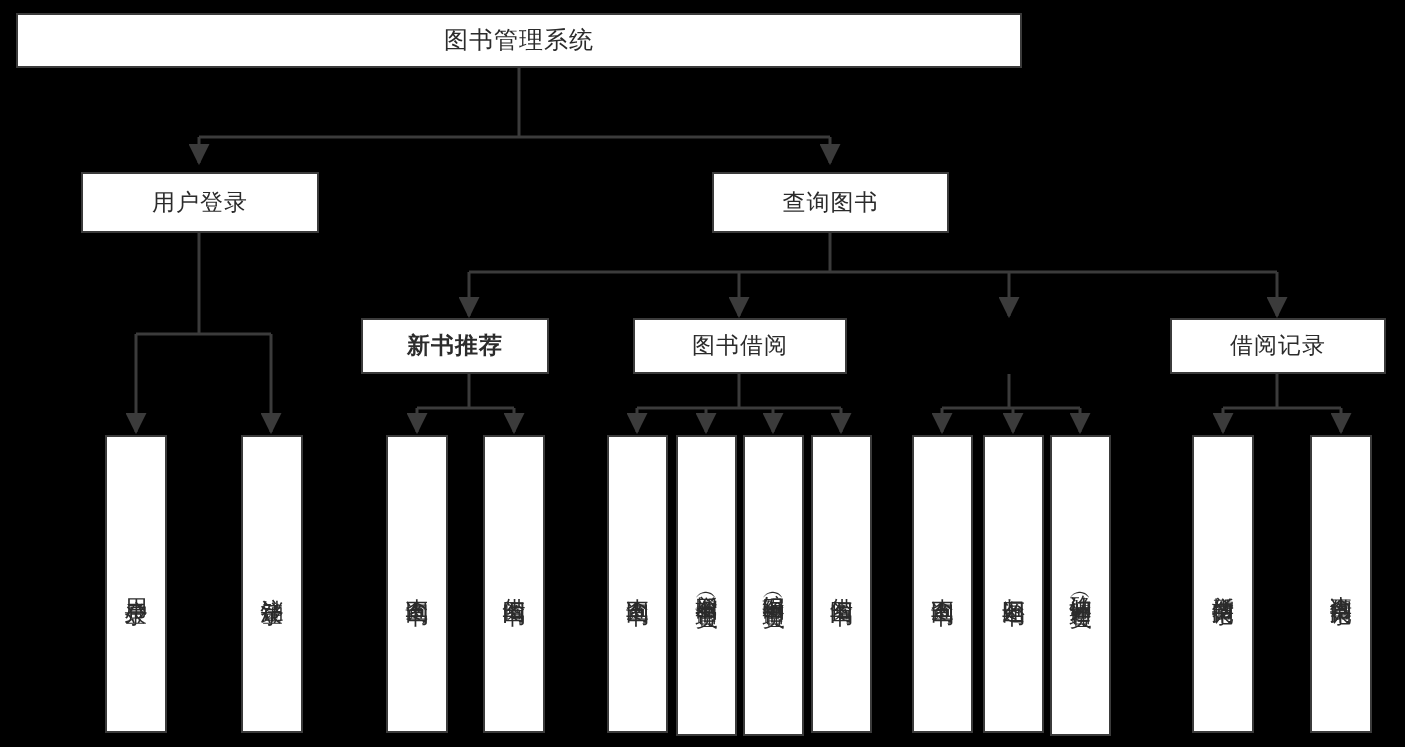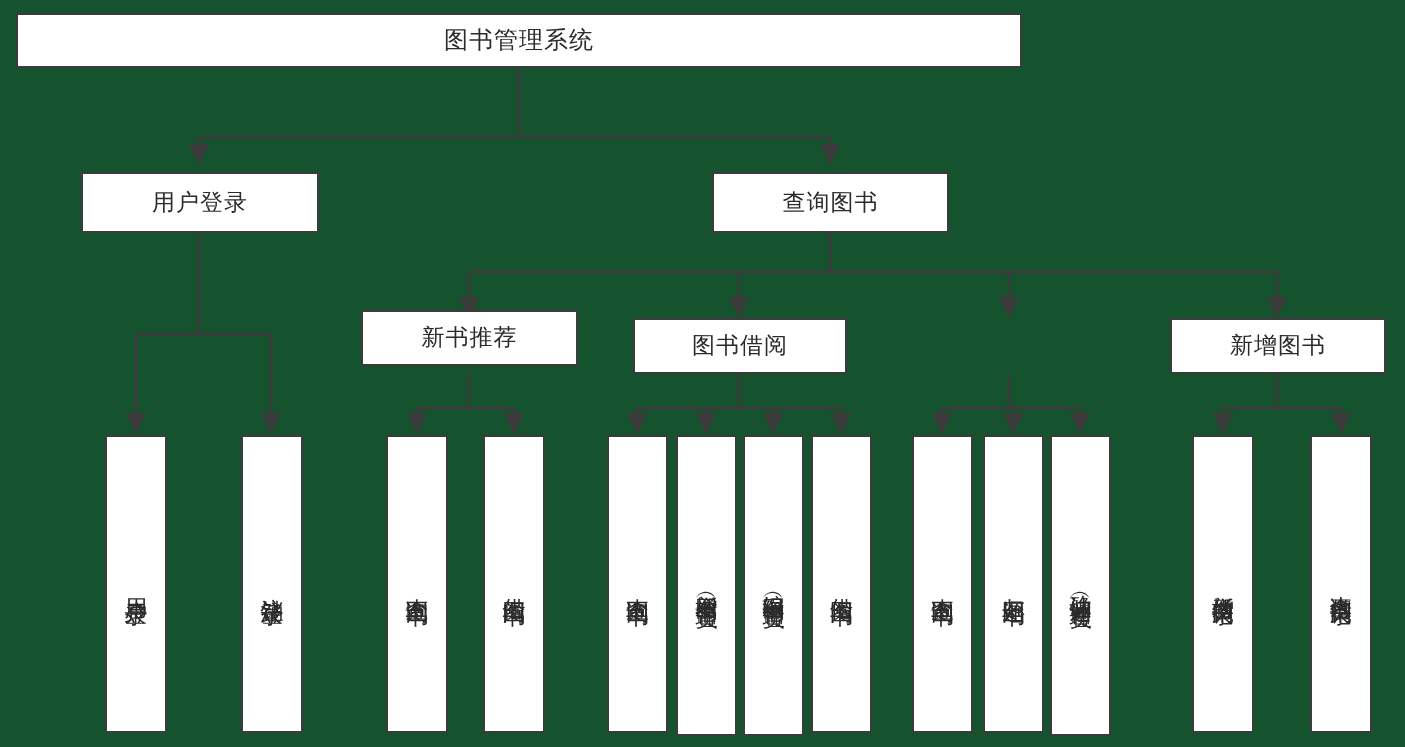--- a/index.html
+++ b/index.html
@@ -7,21 +7,21 @@
     padding: 0;
     background: #ffffff;
   }
   body {
     font-family: "Liberation Sans", "DejaVu Sans", sans-serif;
   }
   #canvas {
     position: relative;
     width: 1405px;
     height: 747px;
-    background: #14532d;
+    background: #000000;
     overflow: hidden;
   }
   #connectors {
     position: absolute;
     left: 0;
     top: 0;
     width: 1405px;
     height: 747px;
   }
   .node {
@@ -125,28 +125,28 @@
     <span>图书管理系统</span>
   </div>
 
   <div class="node horiz" style="left:81px; top:172px; width:238px; height:61px;">
     <span>用户登录</span>
   </div>
   <div class="node horiz" style="left:712px; top:172px; width:237px; height:61px;">
     <span>查询图书</span>
   </div>
 
-  <div class="node horiz" style="left:361px; top:310px; width:217px; height:56px;">
+  <div class="node horiz" style="left:361px; top:318px; width:188px; height:56px;font-weight:bold;">
     <span>新书推荐</span>
   </div>
   <div class="node horiz" style="left:633px; top:318px; width:214px; height:56px;">
     <span>图书借阅</span>
   </div>
   <div class="node horiz" style="left:1170px; top:318px; width:216px; height:56px;">
-    <span>新增图书</span>
+    <span>借阅记录</span>
   </div>
 
   <div class="node vert" style="left:105px; top:435px; width:62px; height:298px;">
     <span class="vtext">用户登录</span>
   </div>
   <div class="node vert" style="left:241px; top:435px; width:62px; height:298px;">
     <span class="vtext">注销登录</span>
   </div>
 
   <div class="node vert" style="left:386px; top:435px; width:62px; height:298px;">

